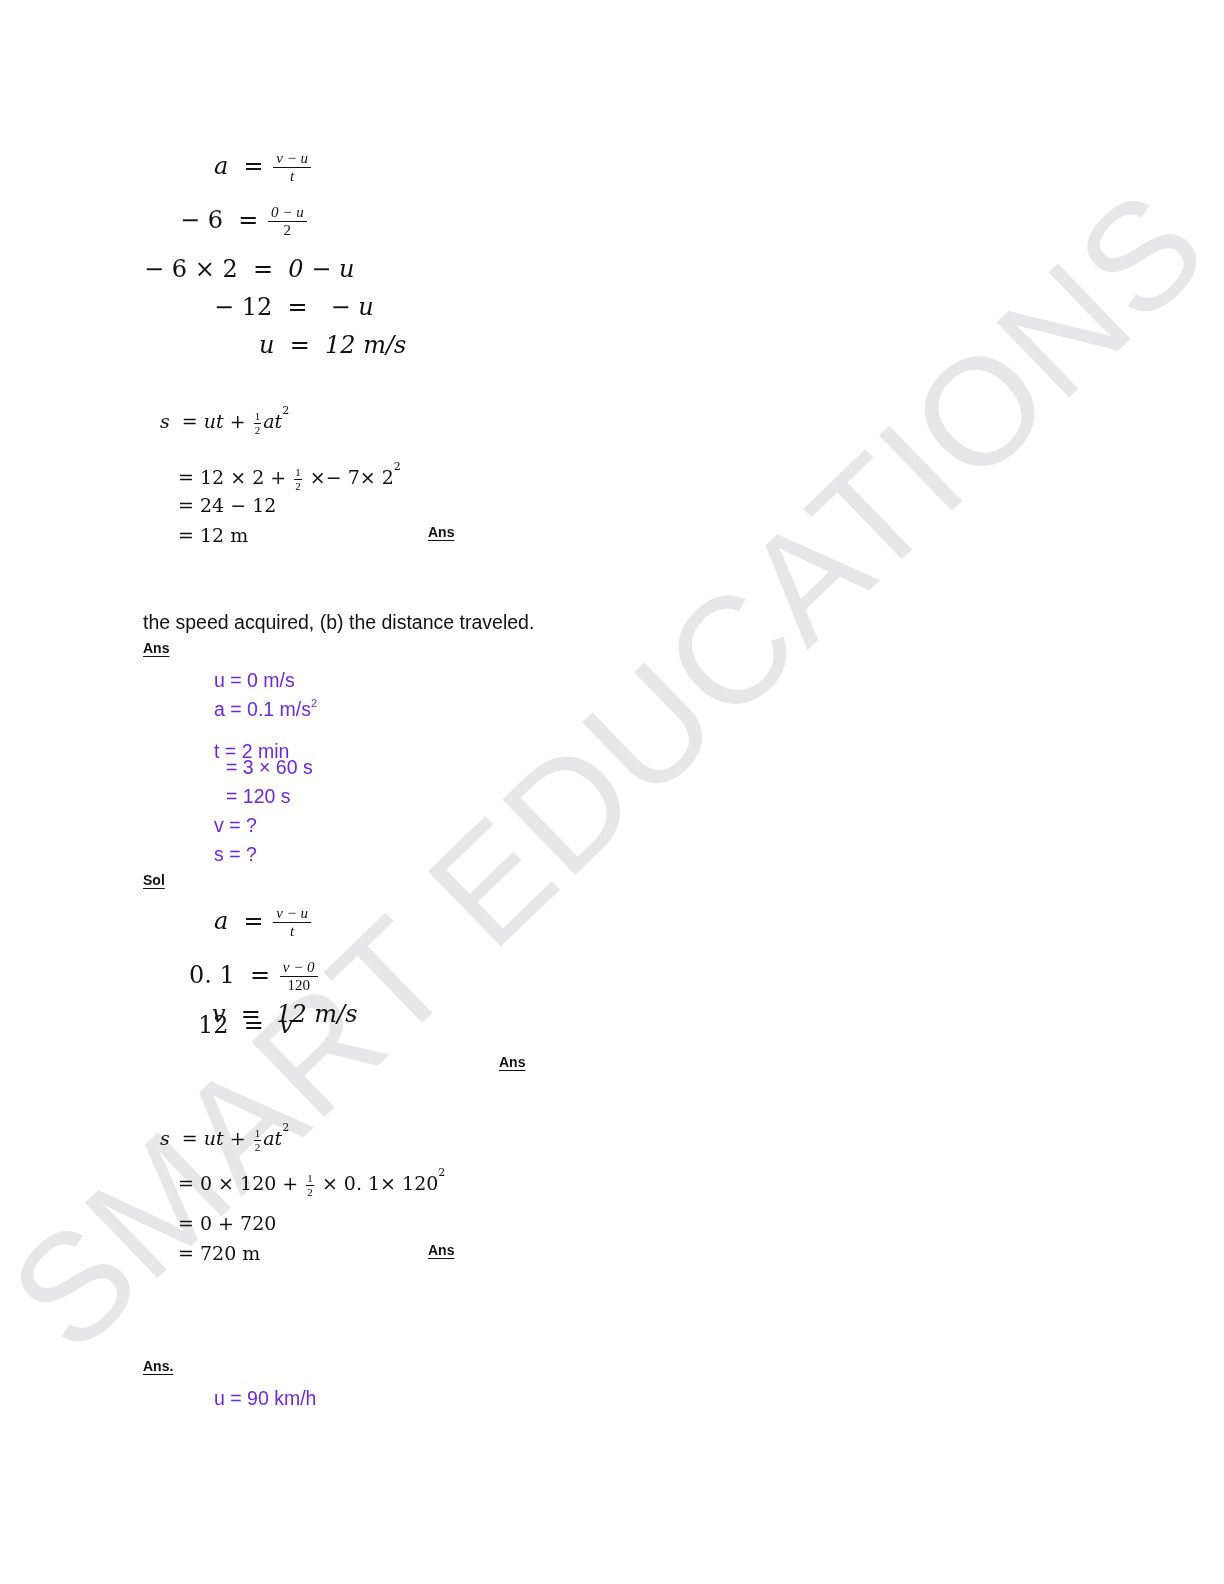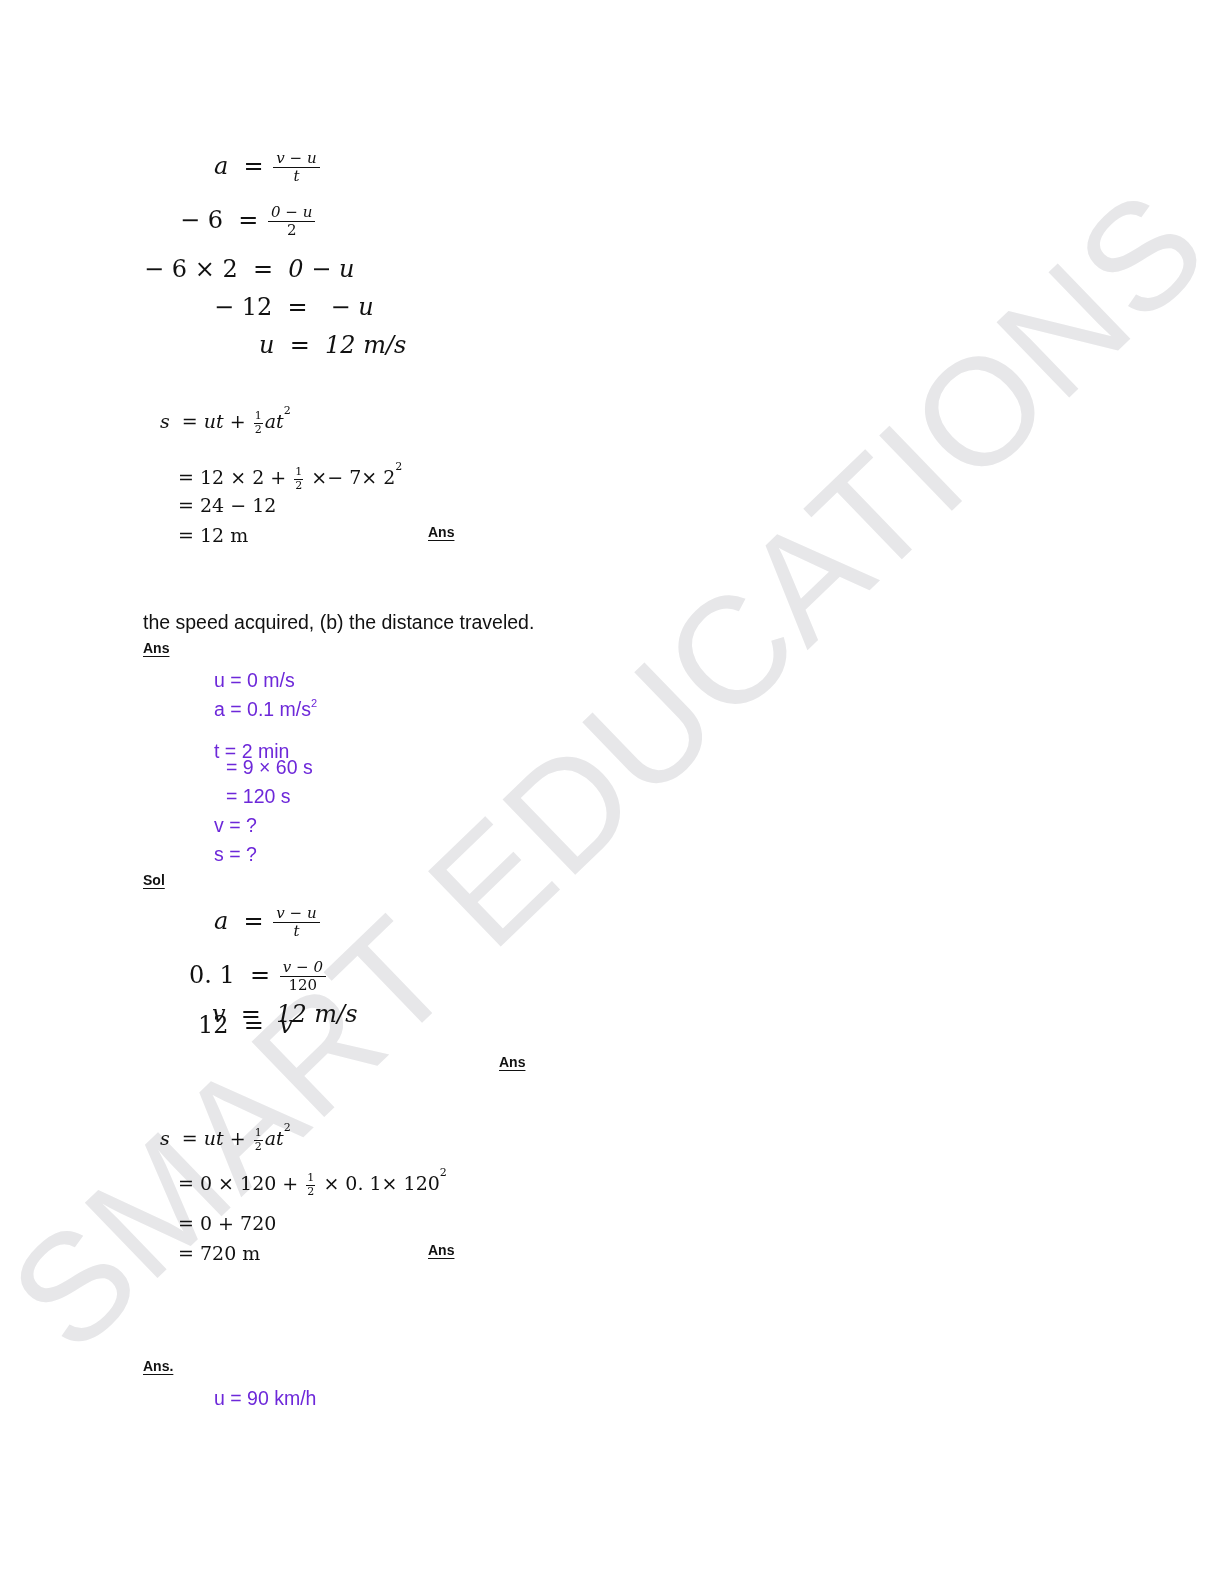--- a/index.html
+++ b/index.html
@@ -26,20 +26,21 @@
     .math {
       font-family: "DejaVu Serif", serif;
       color: #111;
     }
     .math i, .it { font-style: italic; }
     .m-big { font-size: 24px; }
     .m-small { font-size: 19px; }
     .frac {
       display: inline-block; vertical-align: middle; text-align: center;
       margin: 0 2px;
+      font-family: Liberation Serif, serif;
     }
     .frac .num, .frac .den { display: block; line-height: 1.15; padding: 0 3px; }
     .frac .num { border-bottom: 1.3px solid #111; }
     .frac-big .num, .frac-big .den { font-size: 15px; }
     .frac-tiny .num, .frac-tiny .den { font-size: 11px; padding: 0 1px; }
     sup.sq { font-size: 11px; position: relative; top: -6px; vertical-align: top; }
     .prose {
       font-family: "Liberation Sans", sans-serif;
       font-size: 19.5px;
       color: #111;
@@ -104,21 +105,21 @@
     <div class="abs label-ul" style="left:428px; top:524px;">Ans</div>
 
     <div class="abs prose" style="left:143px; top:611px;">the speed acquired, (b) the distance traveled.</div>
     <div class="abs label-ul" style="left:143px; top:640px;">Ans</div>
 
     <div class="abs given" style="left:214px; top:669px;">u = 0 m/s</div>
     <div class="abs given" style="left:214px; top:698px;">
       <span>a = 0.1 m/s</span><sup>2</sup>
     </div>
     <div class="abs given" style="left:214px; top:727px;margin-top:13px;">t = 2 min</div>
-    <div class="abs given" style="left:226px; top:756px;">  = 9 × 60 s</div>
+    <div class="abs given" style="left:226px; top:756px;">  = 3 × 60 s</div>
     <div class="abs given" style="left:226px; top:785px;">  = 120 s</div>
     <div class="abs given" style="left:214px; top:814px;">v = ?</div>
     <div class="abs given" style="left:214px; top:843px;">s = ?</div>
 
     <div class="abs label-ul" style="left:143px; top:872px;">Sol</div>
 
     <div class="abs math m-big" style="left:214px; top:905px;">
       <span class="it">a</span>
       &nbsp;=&nbsp;<span class="frac frac-big"><span class="num it">v − u</span><span class="den it">t</span></span>
     </div>

